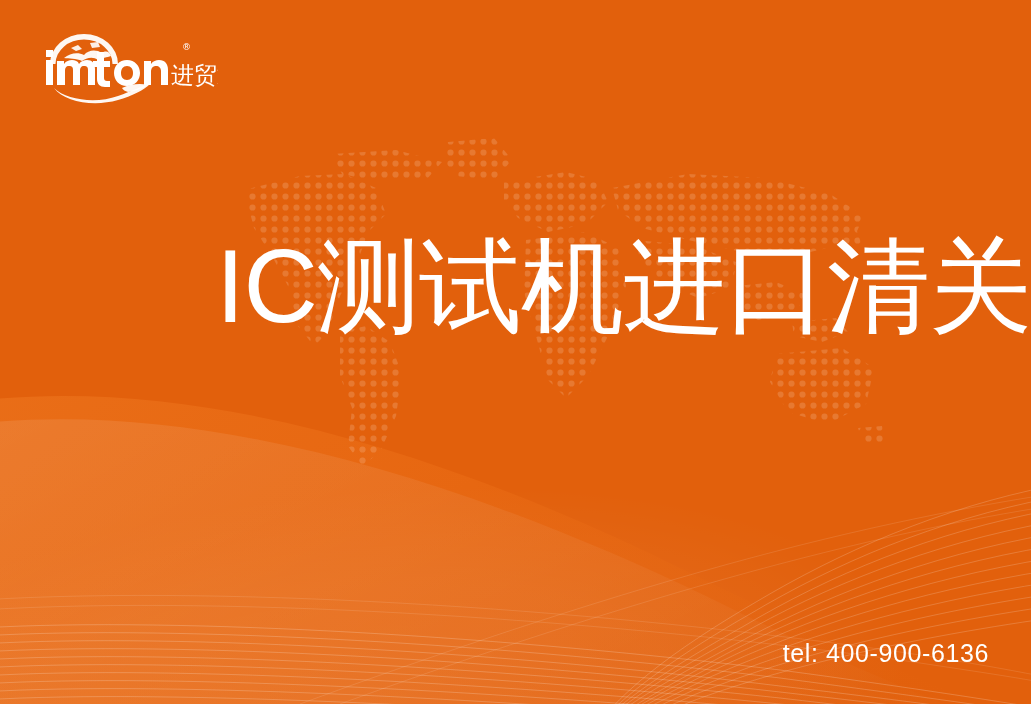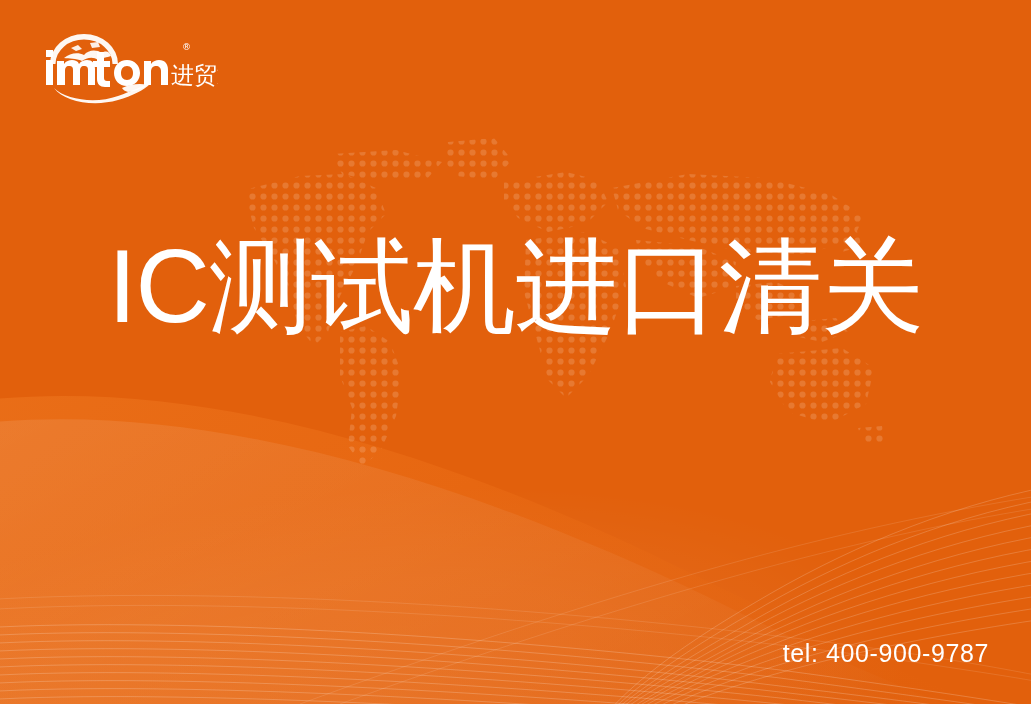--- a/index.html
+++ b/index.html
@@ -63,21 +63,21 @@
     height: 76px;
   }
   .logo svg { display:block; }
 
   
   .headline {
     position: absolute;
     left: 0;
     right: 0;
     top: 228px;
-    text-align: center;
+    text-align: right;
     color: #ffffff;
     font-size: 103px;
     line-height: 118px;
     font-weight: 400;
     letter-spacing: -1px;
     white-space: nowrap;
   }
   .headline .line { display: block; }
 
   
@@ -223,15 +223,15 @@
       <text x="133" y="55" font-family="'DejaVu Sans','Liberation Sans',sans-serif" font-size="23" fill="#ffffff">进贸通</text>
       <text x="144" y="22" font-family="'DejaVu Sans',sans-serif" font-size="9" fill="#ffffff">®</text>
     </svg>
 
   </div>
 
   <div class="headline">
     <span class="line">IC测试机进口清关</span>
   </div>
 
-  <div class="tel">tel: 400-900-9787</div>
+  <div class="tel">tel: 400-900-6136</div>
 
 </div>
 
 </body></html>

